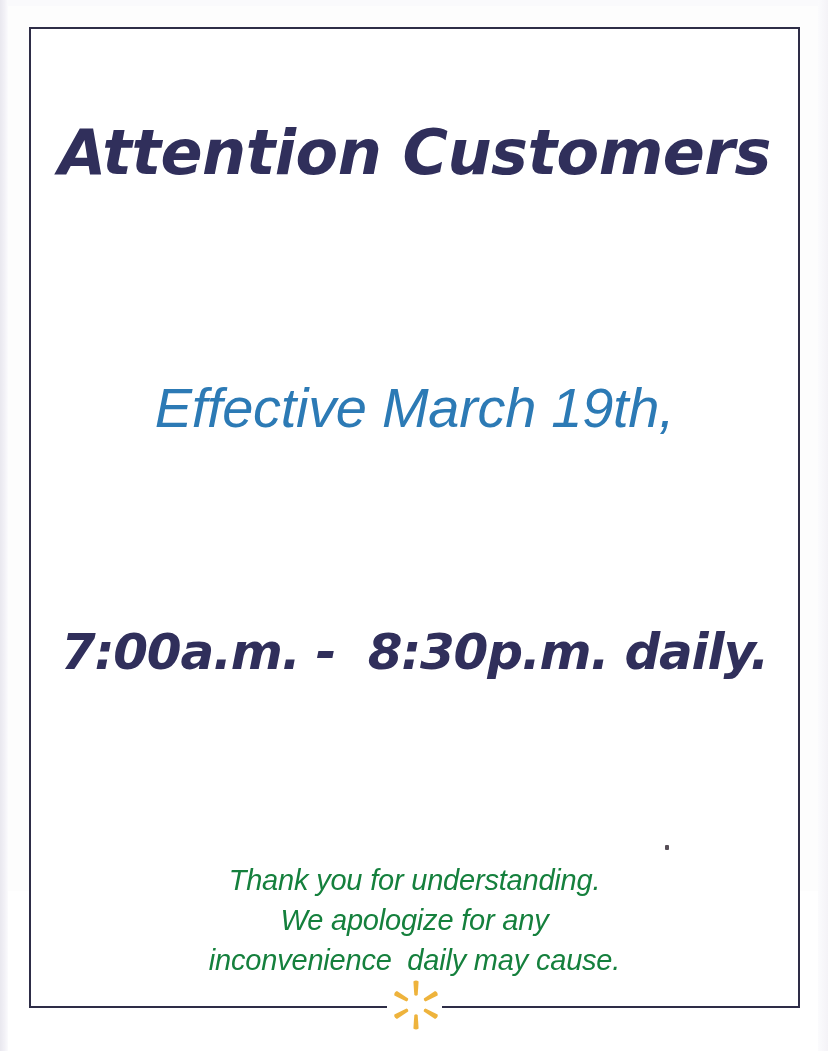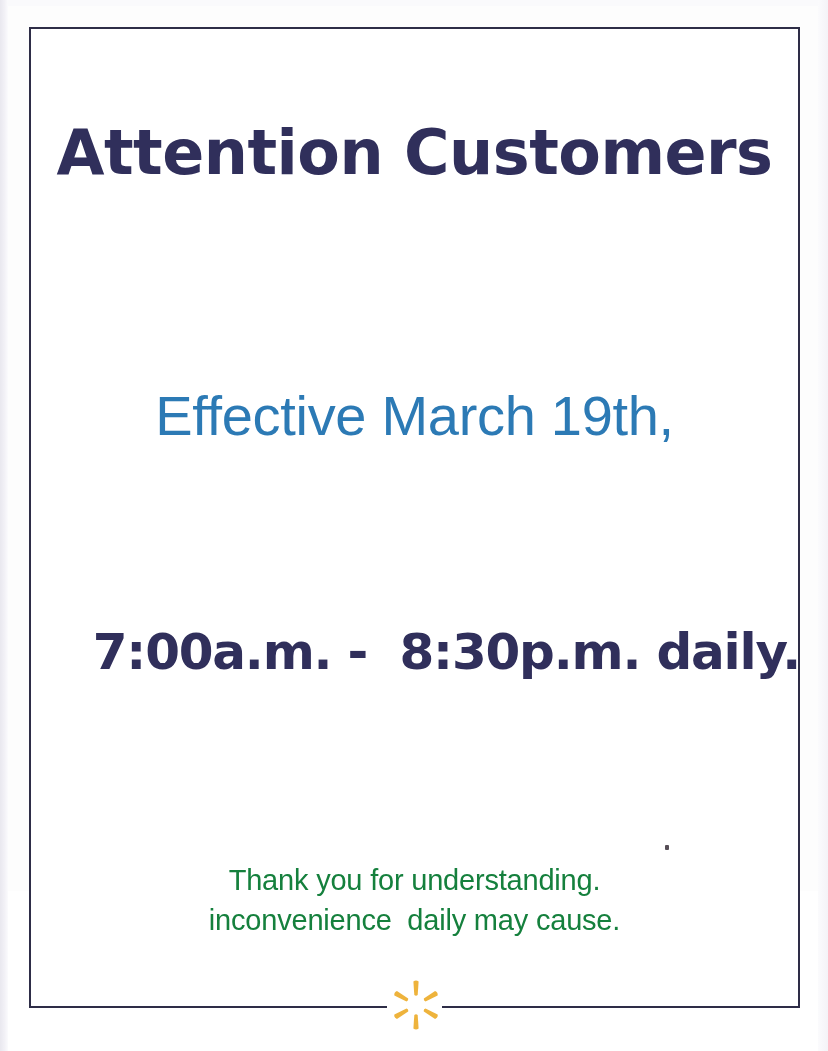--- a/index.html
+++ b/index.html
@@ -14,20 +14,21 @@
     font-family: "Liberation Sans", sans-serif;
     -webkit-font-smoothing: antialiased;
   }
 
   
   #sign-page {
     position: relative;
     width: 828px;
     height: 891px;
     background: #fdfdfd;
+    font-style: italic;
   }
 
   
   #left-edge-strip {
     position: absolute;
     left: 0;
     top: 0;
     width: 8px;
     height: 1051px;
     background: linear-gradient(to right, #e9e8ef 0%, #f2f1f6 55%, #fbfbfd 100%);
@@ -93,33 +94,32 @@
     left: 0;
     top: 343px;
     width: 771px;
     text-align: center;
     color: #2c7ab5;
     font-family: "Liberation Sans", sans-serif;
     font-weight: 300;
     font-size: 56px;
     line-height: 76px;
     letter-spacing: -0.3px;
-    margin-top: 8px;
   }
   #body-block .body-line {
     display: block;
     white-space: nowrap;
   }
 
   #hours-line {
     position: absolute;
     left: 0;
     top: 600px;
     width: 771px;
-    text-align: right;
+    text-align: center;
     color: #302f5b;
     font-family: "DejaVu Sans", sans-serif;
     font-weight: 700;
     font-size: 50px;
     letter-spacing: -1.2px;
     line-height: 1.0;
     white-space: pre;
   }
 
   #closing-block {
@@ -191,20 +191,21 @@
     <div id="headline">Attention Customers</div>
 
     <div id="body-block">
       <span class="body-line">Effective March 19th,</span>
     </div>
 
     <div id="hours-line">7:00a.m. -  8:30p.m. daily.</div>
 
     <div id="closing-block">
       <span class="closing-line">Thank you for understanding.</span>
+      <span class="closing-line">We apologize for any</span>
       <span class="closing-line">inconvenience  daily may cause.</span>
     </div>
 
     <div id="print-speck"></div>
 
     <div id="spark-logo">
       <div class="spark-bg"></div>
       <svg width="62" height="62" viewBox="0 0 62 62" aria-hidden="true">
         <g fill="#eeb33c">
           <g transform="translate(31,31)">

